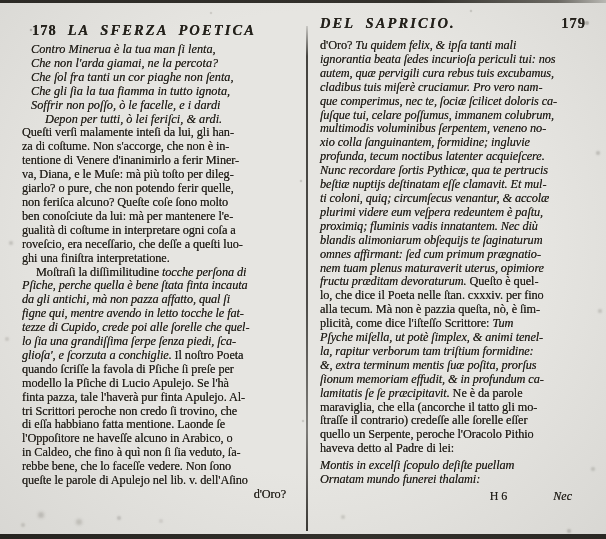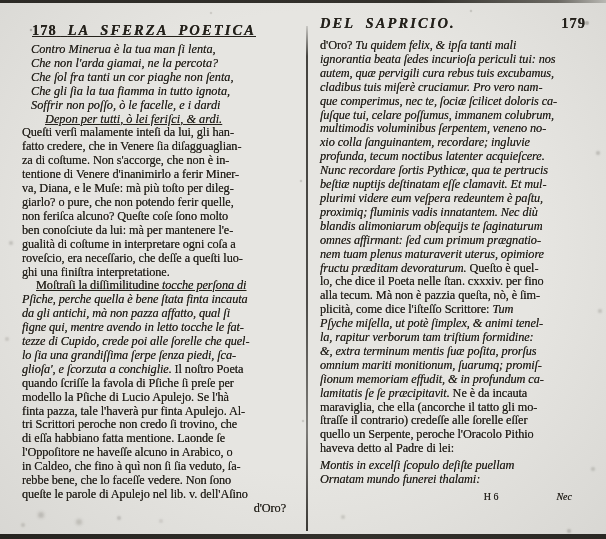--- a/index.html
+++ b/index.html
@@ -16,34 +16,34 @@
     background:linear-gradient(90deg,#262420,#33312c 60%,#2a2824);}
   .gutter{position:absolute;left:306px;top:26px;bottom:8px;width:2px;
     background:linear-gradient(180deg,rgba(40,38,34,.15) 0%,rgba(40,38,34,.85) 6%,rgba(40,38,34,.8) 55%,rgba(40,38,34,.55) 80%,rgba(40,38,34,.9) 100%);}
   .page{position:absolute;}
   .page-left{left:22px;top:22px;width:280px;}
   .page-right{left:320px;top:15px;width:274px;}
   .hdr{white-space:nowrap;font-size:14.5px;line-height:17px;margin-bottom:4px;
     text-shadow:0 0 .6px rgba(30,28,24,.8);}
   .hdr .title{font-style:italic;letter-spacing:2.1px;word-spacing:5px;font-weight:bold;}
   .hdr .pnum{font-weight:bold;letter-spacing:1px;}
-  .hdr-left{padding-left:10px;text-decoration:underline;}
+  .hdr-left{padding-left:10px;}
   .hdr-right{position:relative;text-align:left;margin-bottom:7px;}
   .hdr-right .pnum{position:absolute;right:8px;top:0;}
   .tl{font-size:12.3px;line-height:13.9px;white-space:nowrap;letter-spacing:-.1px;
     text-shadow:0 0 .55px rgba(33,30,25,.75);}
   .it{font-style:italic;}
   .verse{padding-left:9px;}
   .verse .tl{letter-spacing:0;}
-  .ind2{padding-left:14px;text-decoration:underline;}
+  .ind2{padding-left:14px;}
   .right{text-align:right;padding-right:16px;}
   .ctr{text-align:left;padding-right:6px;}
   .verse-end{margin-top:3px;}
-  .sig-row{display:flex;justify-content:flex-end;gap:58px;padding-right:22px;
-    font-size:10px;line-height:15px;margin-top:2px;
+  .sig-row{display:flex;justify-content:flex-end;gap:46px;padding-right:22px;
+    font-size:12px;line-height:15px;margin-top:2px;
     text-shadow:0 0 .55px rgba(33,30,25,.75);}
   .noise{position:absolute;top:0;left:0;width:2px;height:2px;border-radius:50%;
     background:transparent;
     box-shadow:
       30px 29px 1px rgba(60,56,48,.5),
       10px 242px 2px 1px rgba(90,86,78,.25),
       6px 338px 2px 1px rgba(90,86,78,.2),
       40px 514px 3px 2px rgba(110,106,98,.3),
       78px 521px 3px 2px rgba(110,106,98,.28),
       118px 517px 2px 1px rgba(110,106,98,.3),
@@ -77,21 +77,20 @@
   <div class="verse">
       <div class="tl"><span class="it">Contro Minerua è la tua man ſi lenta,</span></div>
       <div class="tl"><span class="it">Che non l'arda giamai, ne la percota?</span></div>
       <div class="tl"><span class="it">Che ſol fra tanti un cor piaghe non ſenta,</span></div>
       <div class="tl"><span class="it">Che gli ſia la tua fiamma in tutto ignota,</span></div>
       <div class="tl"><span class="it">Soffrir non poſſo, ò le facelle, e i dardi</span></div>
       <div class="tl ind2"><span class="it">Depon per tutti, ò lei feriſci, &amp; ardi.</span></div>
     </div>
   <div class="body-block">
       <div class="tl"><span>Queſti verſi malamente inteſi da lui, gli han-</span></div>
-      <div class="tl"><span>fatto credere, che in Venere ſia diſagguaglian-</span></div>
       <div class="tl"><span>za di coſtume. Non s'accorge, che non è in-</span></div>
       <div class="tl"><span>tentione di Venere d'inanimirlo a ferir Miner-</span></div>
       <div class="tl"><span>va, Diana, e le Muſe: mà più toſto per dileg-</span></div>
       <div class="tl"><span>giarlo? o pure, che non potendo ferir quelle,</span></div>
       <div class="tl"><span>non feriſca alcuno? Queſte coſe ſono molto</span></div>
       <div class="tl"><span>ben conoſciute da lui: mà per mantenere l'e-</span></div>
       <div class="tl"><span>gualità di coſtume in interpretare ogni coſa a</span></div>
       <div class="tl"><span>roveſcio, era neceſſario, che deſſe a queſti luo-</span></div>
       <div class="tl"><span>ghi una finiſtra interpretatione.</span></div>
       <div class="tl ind2"><span>Moſtraſi la diſſimilitudine </span><span class="it">tocche perſona di</span></div>
@@ -120,39 +119,39 @@
     <span class="pnum">179</span>
   </div>
   <div class="body-block">
       <div class="tl"><span>d'Oro? </span><span class="it">Tu quidem felix, &amp; ipſa tanti mali</span></div>
       <div class="tl"><span class="it">ignorantia beata ſedes incurioſa periculi tui: nos</span></div>
       <div class="tl"><span class="it">autem, quæ pervigili cura rebus tuis excubamus,</span></div>
       <div class="tl"><span class="it">cladibus tuis miſerè cruciamur. Pro vero nam-</span></div>
       <div class="tl"><span class="it">que comperimus, nec te, ſociæ ſcilicet doloris ca-</span></div>
       <div class="tl"><span class="it">ſuſque tui, celare poſſumus, immanem colubrum,</span></div>
       <div class="tl"><span class="it">multimodis voluminibus ſerpentem, veneno no-</span></div>
-      <div class="tl"><span class="it">xio colla ſanguinantem, recordare; ingluvie</span></div>
+      <div class="tl"><span class="it">xio colla ſanguinantem, formidine; ingluvie</span></div>
       <div class="tl"><span class="it">profunda, tecum noctibus latenter acquieſcere.</span></div>
       <div class="tl"><span class="it">Nunc recordare ſortis Pythicæ, qua te pertrucis</span></div>
       <div class="tl"><span class="it">beſtiæ nuptijs deſtinatam eſſe clamavit. Et mul-</span></div>
+      <div class="tl"><span class="it">ti coloni, quiq; circumſecus venantur, &amp; accolæ</span></div>
       <div class="tl"><span class="it">plurimi videre eum veſpera redeuntem è paſtu,</span></div>
       <div class="tl"><span class="it">proximiq; fluminis vadis innatantem. Nec diù</span></div>
       <div class="tl"><span class="it">blandis alimoniarum obſequijs te ſaginaturum</span></div>
       <div class="tl"><span class="it">omnes affirmant: ſed cum primum prægnatio-</span></div>
       <div class="tl"><span class="it">nem tuam plenus maturaverit uterus, opimiore</span></div>
       <div class="tl"><span class="it">fructu præditam devoraturum.</span><span> Queſto è quel-</span></div>
       <div class="tl"><span>lo, che dice il Poeta nelle ſtan. cxxxiv. per fino</span></div>
       <div class="tl"><span>alla tecum. Mà non è pazzia queſta, nò, è ſim-</span></div>
       <div class="tl"><span>plicità, come dice l'iſteſſo Scrittore: </span><span class="it">Tum</span></div>
       <div class="tl"><span class="it">Pſyche miſella, ut potè ſimplex, &amp; animi tenel-</span></div>
       <div class="tl"><span class="it">la, rapitur verborum tam triſtium formidine:</span></div>
       <div class="tl"><span class="it">&amp;, extra terminum mentis ſuæ poſita, prorſus</span></div>
-      <div class="tl"><span class="it">omnium mariti monitionum, ſuarumq; promiſ-</span></div>
       <div class="tl"><span class="it">ſionum memoriam effudit, &amp; in profundum ca-</span></div>
-      <div class="tl"><span class="it">lamitatis ſe ſe præcipitavit.</span><span> Ne è da incauta</span></div>
+      <div class="tl"><span class="it">lamitatis ſe ſe præcipitavit.</span><span> Ne è da parole</span></div>
       <div class="tl"><span>maraviglia, che ella (ancorche il tatto gli mo-</span></div>
       <div class="tl"><span>ſtraſſe il contrario) credeſſe alle ſorelle eſſer</span></div>
       <div class="tl"><span>quello un Serpente, peroche l'Oracolo Pithio</span></div>
       <div class="tl"><span>haveva detto al Padre di lei:</span></div>
     </div>
   <div class="verse-end">
       <div class="tl ctr"><span class="it">Montis in excelſi ſcopulo deſiſte puellam</span></div>
       <div class="tl ctr"><span class="it">Ornatam mundo funerei thalami:</span></div>
     </div>
   <div class="sig-row">

